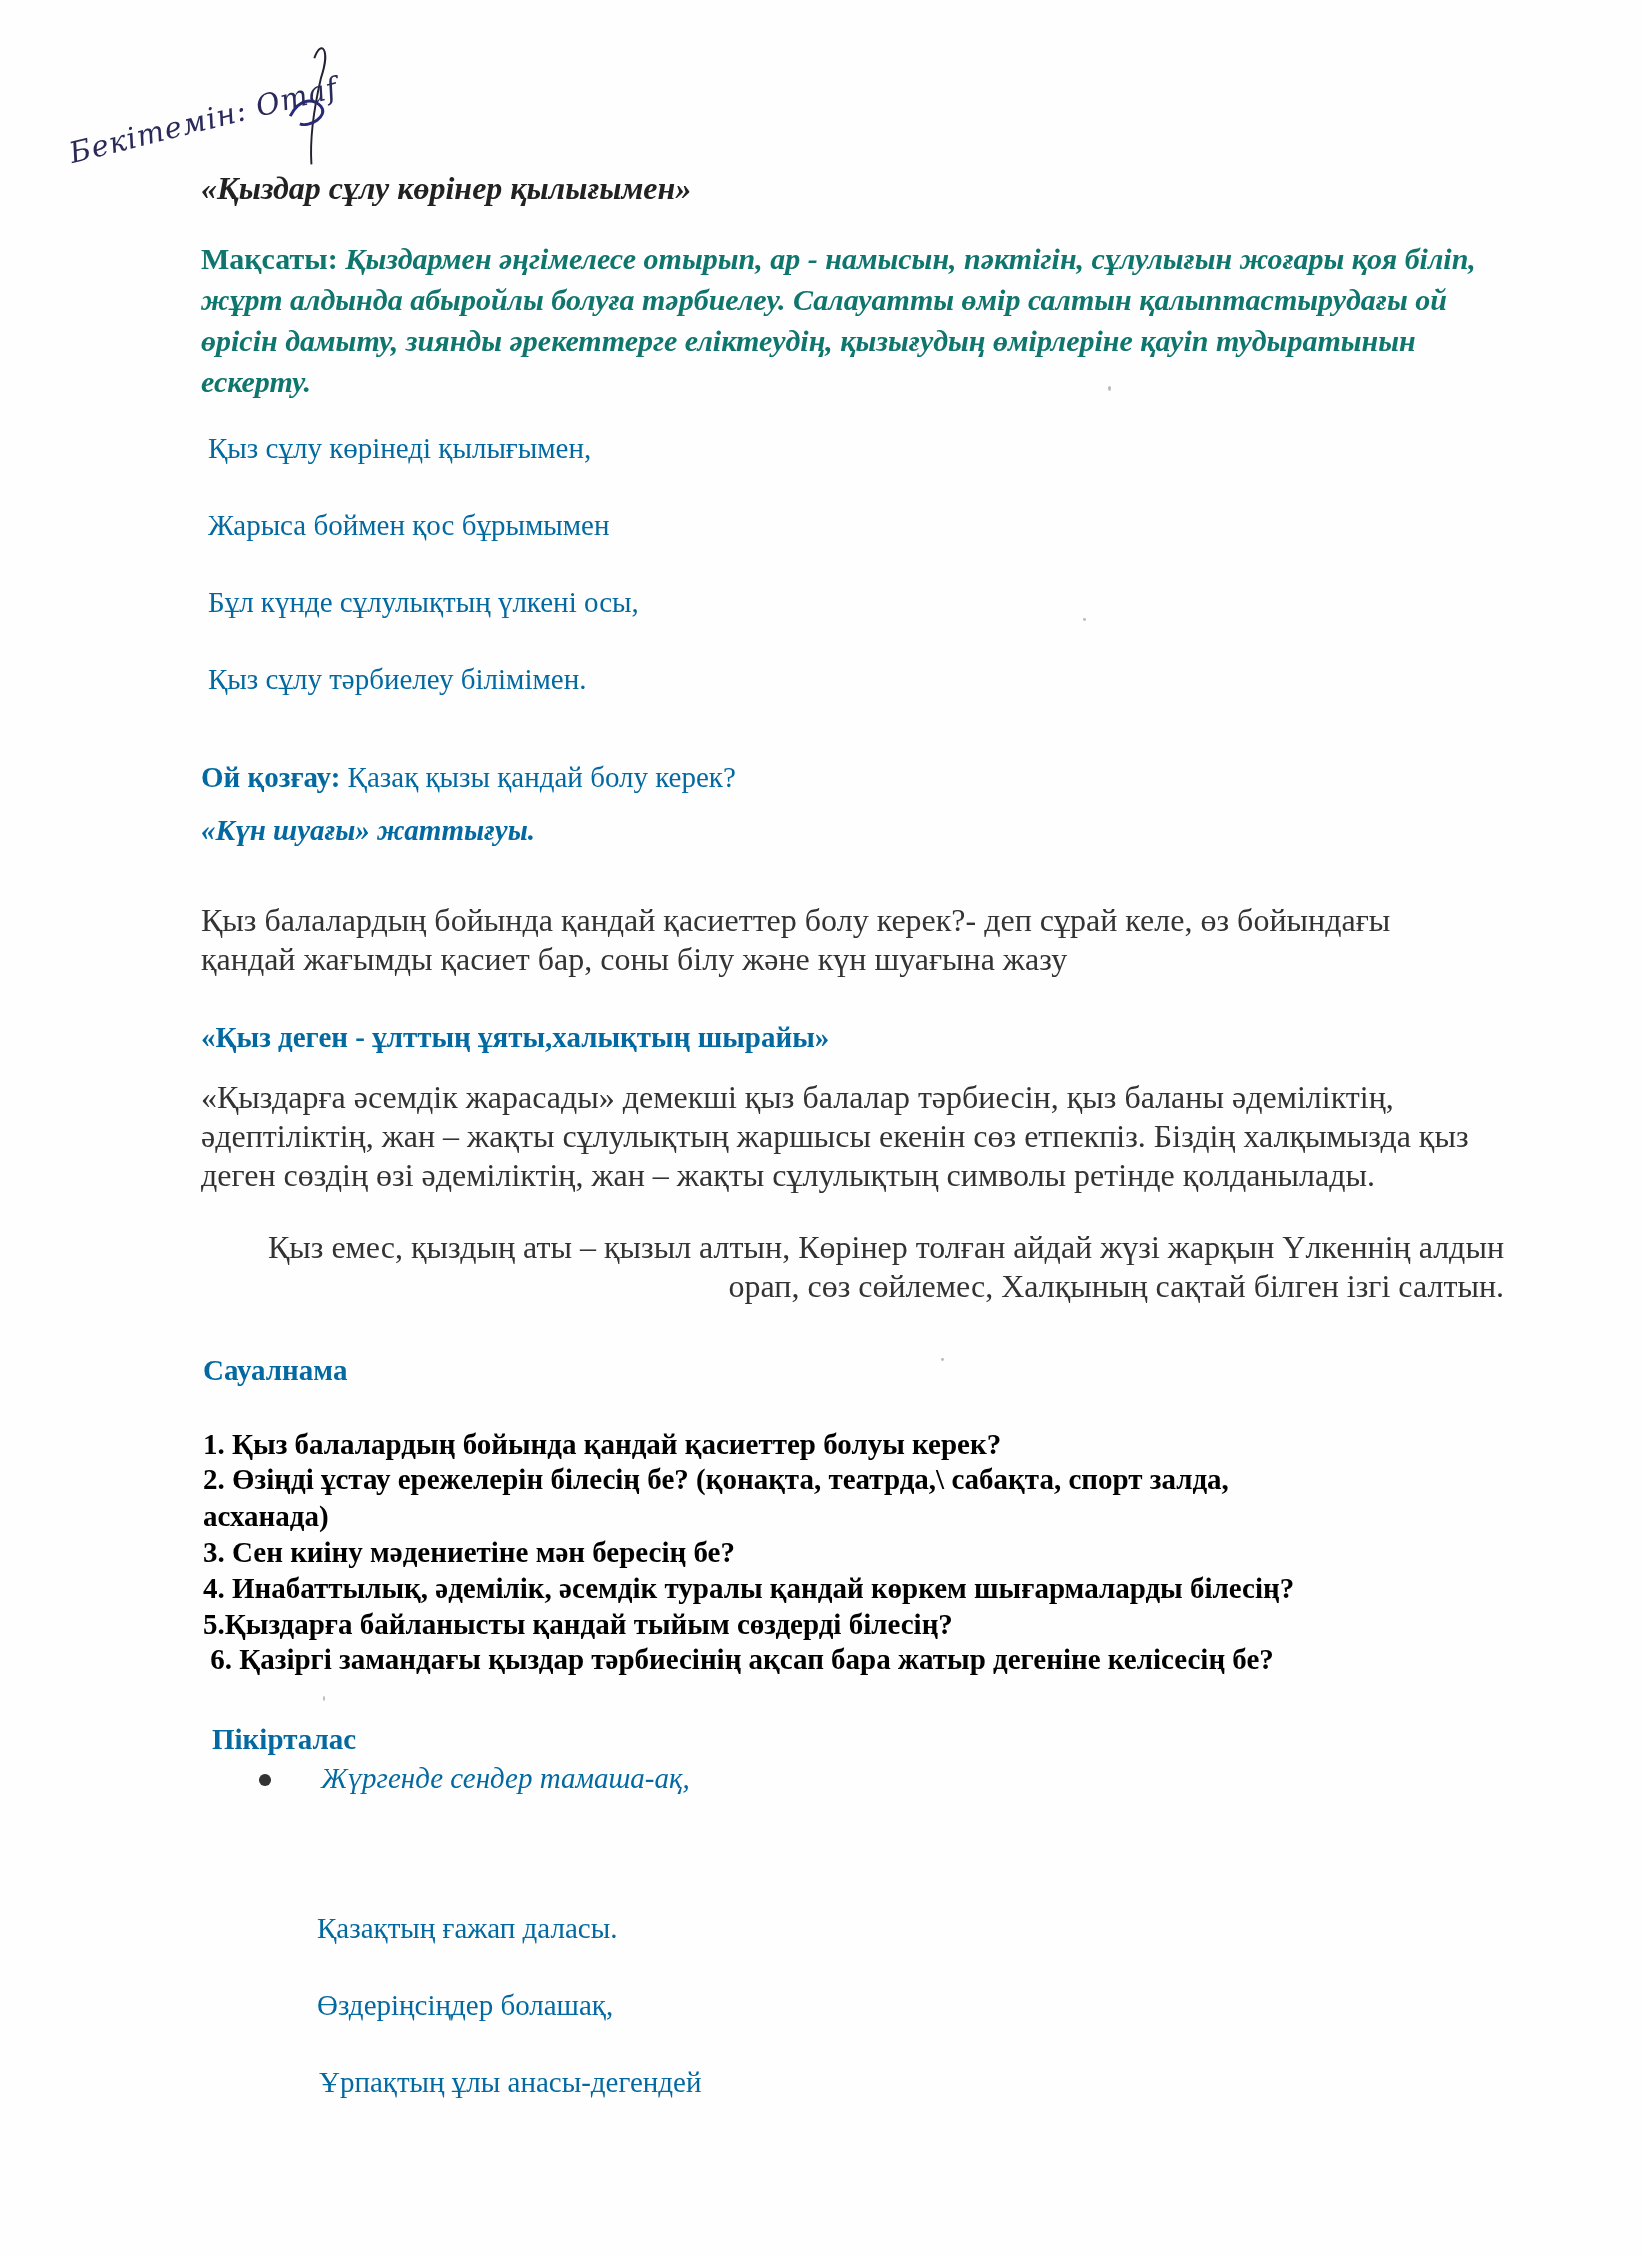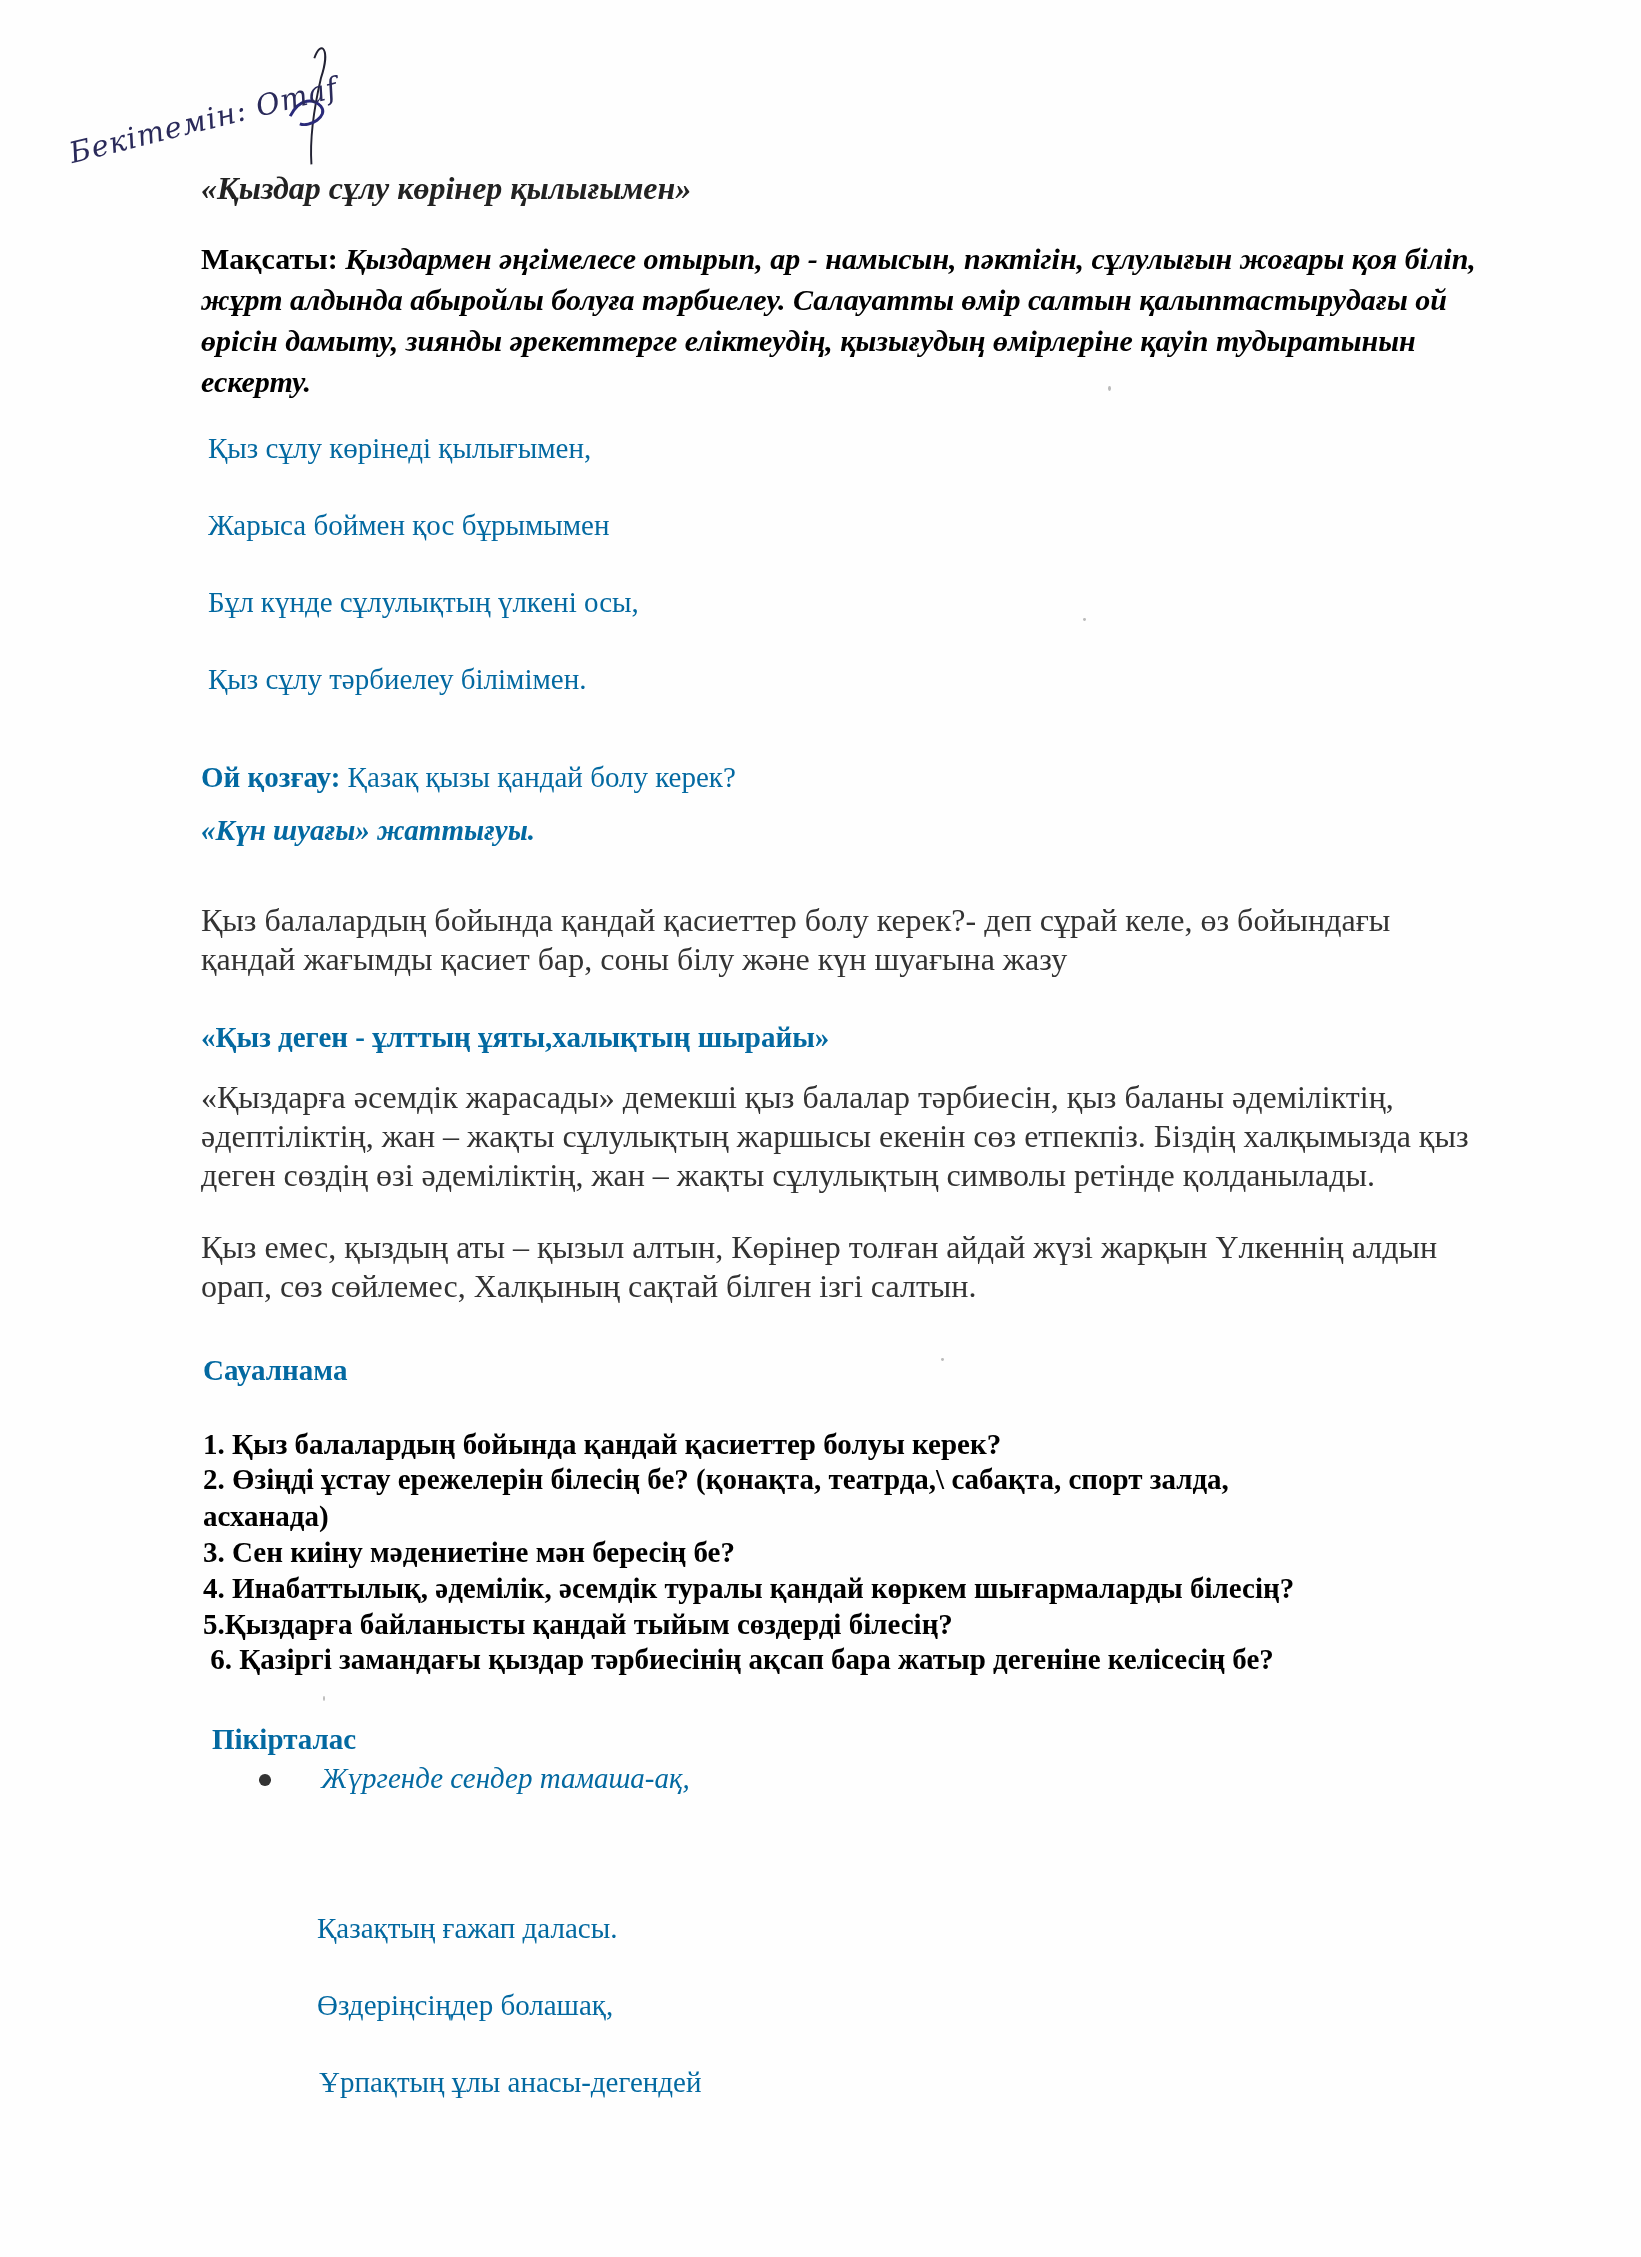--- a/index.html
+++ b/index.html
@@ -2,21 +2,21 @@
 <html><head>
 <meta charset="utf-8">
 <style>
   html, body { margin: 0; padding: 0; background: #ffffff; }
   body { width: 1641px; height: 2257px; position: relative; overflow: hidden; font-family: "Liberation Serif", serif; color: #2b2b2b; }
   .page { position: absolute; left: 0; top: 0; width: 1641px; height: 2257px; background: #fefefe; }
   .abs { position: absolute; white-space: nowrap; }
   .sig { position: absolute; left: 68px; top: 39px; width: 319px; height: 164px; }
   .sig-text { position: absolute; left: 5.8px; top: 97px; font-family: "DejaVu Serif", serif; font-style: italic; font-size: 29px; color: #2a2a5a; transform: rotate(-14deg); transform-origin: left bottom; letter-spacing: 1px; }
   .title { left: 201px; top: 170px; font-size: 32px; font-weight: bold; font-style: italic; color: #222; }
-  .aim { left: 201px; top: 238px; width: 1294px; font-size: 30px; line-height: 41px; white-space: normal; color: #000000; }
+  .aim { left: 201px; top: 238px; width: 1294px; font-size: 30px; line-height: 41px; white-space: normal; color: #0f766e; }
   .aim b { font-style: normal; }
   .aim i { font-weight: bold; }
   .verse { font-size: 29px; color: #0369a1; }
   .bold { font-weight: bold; }
   .ital-bold { font-weight: bold; font-style: italic; }
   .para { font-size: 32px; line-height: 39px; white-space: normal; color: #333; width: 1352px; }
   .q { font-size: 29px; font-weight: bold; color: #000000; line-height: 35px; }
   .bullet { left: 259px; top: 1774px; width: 11.6px; height: 11.6px; border-radius: 50%; background: #333; }
   .speck { position: absolute; background: #bbb; border-radius: 50%; }
 </style>
@@ -51,21 +51,21 @@
   </div>
 
   <div class="abs verse ital-bold" style="left:201px;top:814px;">«Күн шуағы» жаттығуы.</div>
 
   <div class="abs para" style="left:201px;top:901px;width:1255px;">Қыз балалардың бойында қандай қасиеттер болу керек?- деп сұрай келе, өз бойындағы қандай жағымды қасиет бар, соны білу және күн шуағына жазу</div>
 
   <div class="abs verse bold" style="left:201px;top:1021px;">«Қыз деген - ұлттың ұяты,халықтың шырайы»</div>
 
   <div class="abs para" style="left:201px;top:1078px;width:1294px;">«Қыздарға әсемдік жарасады» демекші қыз балалар тәрбиесін, қыз баланы әдеміліктің, әдептіліктің, жан – жақты сұлулықтың жаршысы екенін сөз етпекпіз. Біздің халқымызда қыз деген сөздің өзі әдеміліктің, жан – жақты сұлулықтың символы ретінде қолданылады.</div>
 
-  <div class="abs para" style="left:201px;top:1228px;width:1303px;">Қыз емес, қыздың аты – қызыл алтын, Көрінер толған айдай жүзі жарқын Үлкеннің алдын орап, сөз сөйлемес, Халқының сақтай білген ізгі салтын.</div>
+  <div class="abs para" style="left:201px;top:1228px;width:1303px;text-align:right;">Қыз емес, қыздың аты – қызыл алтын, Көрінер толған айдай жүзі жарқын Үлкеннің алдын орап, сөз сөйлемес, Халқының сақтай білген ізгі салтын.</div>
 
   <div class="abs verse bold" style="left:203px;top:1354px;">Сауалнама</div>
 
   <div class="abs q" style="left:203px;top:1427px;">1. Қыз балалардың бойында қандай қасиеттер болуы керек?</div>
   <div class="abs q" style="left:203px;top:1462px;">2. Өзіңді ұстау ережелерін білесің бе? (қонақта, театрда,\ сабақта, спорт залда,</div>
   <div class="abs q" style="left:203px;top:1499px;">асханада)</div>
   <div class="abs q" style="left:203px;top:1535px;">3. Сен киіну мәдениетіне мән бересің бе?</div>
   <div class="abs q" style="left:203px;top:1571px;">4. Инабаттылық, әдемілік, әсемдік туралы қандай көркем шығармаларды білесің?</div>
   <div class="abs q" style="left:203px;top:1607px;">5.Қыздарға байланысты қандай тыйым сөздерді білесің?</div>
   <div class="abs q" style="left:203px;top:1642px;white-space:pre;"> 6. Қазіргі замандағы қыздар тәрбиесінің ақсап бара жатыр дегеніне келісесің бе?</div>

